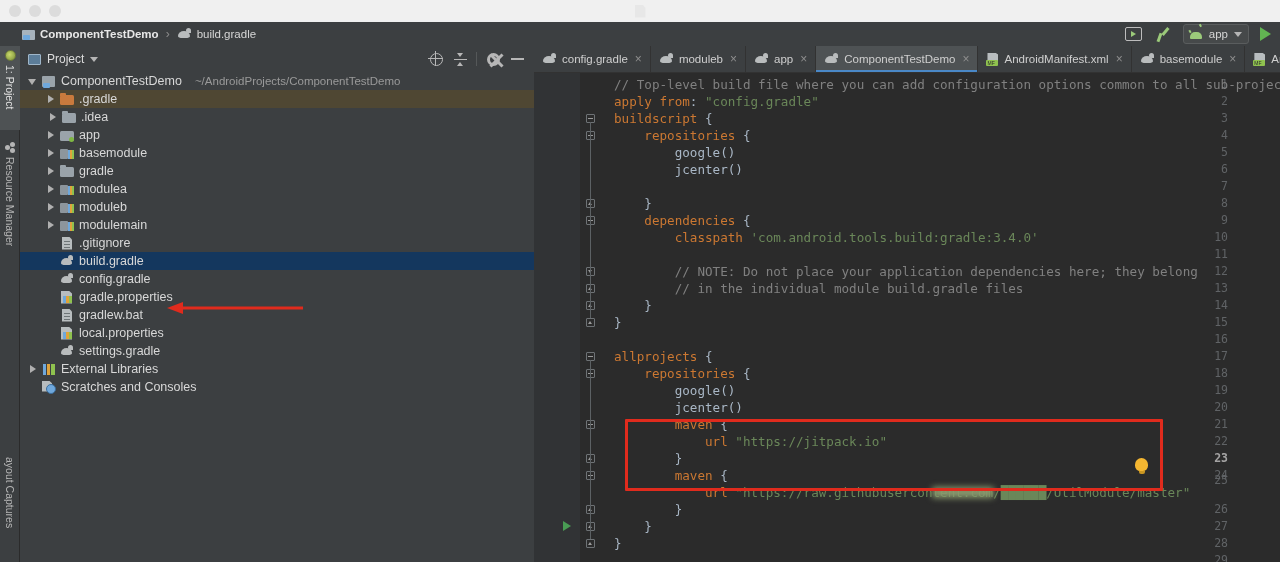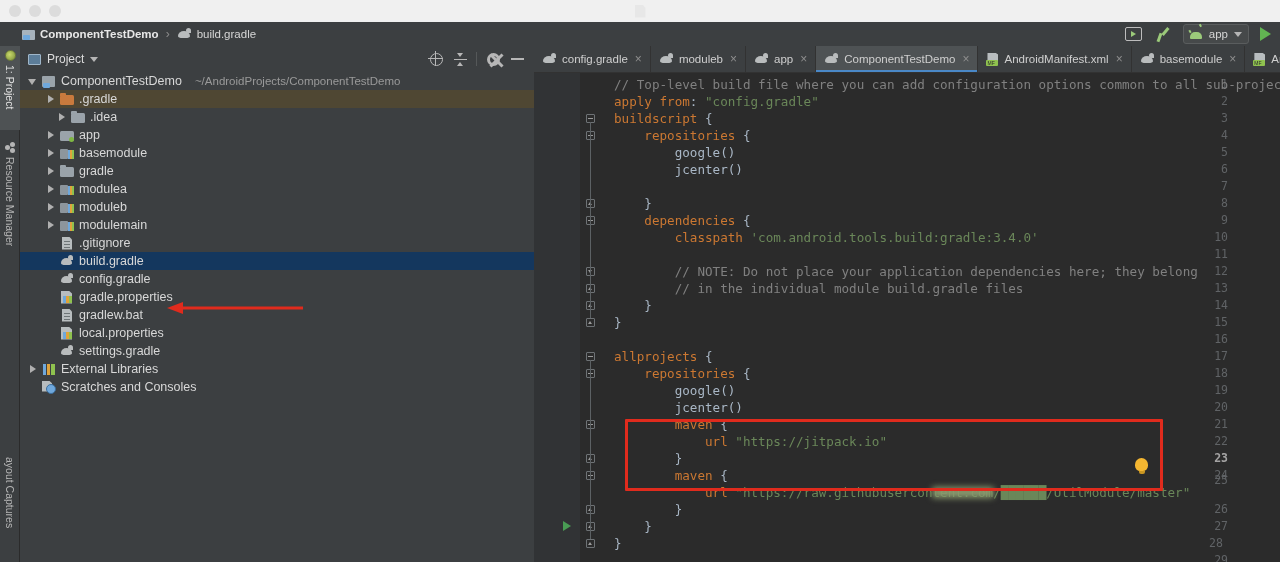--- a/index.html
+++ b/index.html
@@ -391,21 +391,21 @@
         <span class="t-arrow down"></span>
         <span class="ic ic-mod-blue"></span>
         <span class="t-label">ComponentTestDemo</span>
         <span class="t-path">~/AndroidProjects/ComponentTestDemo</span>
       </div>
       <div class="trow excluded" style="padding-left: 26px;">
         <span class="t-arrow right"></span>
         <span class="ic ic-folder ic-folder-orange"></span>
         <span class="t-label">.gradle</span>
       </div>
-      <div class="trow" style="padding-left: 37px;">
+      <div class="trow" style="padding-left: 28px;">
         <span class="t-arrow right"></span>
         <span class="ic ic-folder"></span>
         <span class="t-label">.idea</span>
       </div>
       <div class="trow" style="padding-left: 26px;">
         <span class="t-arrow right"></span>
         <span class="ic ic-folder-src"></span>
         <span class="t-label">app</span>
       </div>
       <div class="trow" style="padding-left: 26px;">
@@ -551,21 +551,21 @@
         <div class="lnum" style="top: 292px;">18</div>
         <div class="lnum" style="top: 309px;">19</div>
         <div class="lnum" style="top: 326px;">20</div>
         <div class="lnum" style="top: 343px;">21</div>
         <div class="lnum" style="top: 360px;">22</div>
         <div class="lnum cur" style="top: 377px;">23</div>
         <div class="lnum" style="top: 394px; text-align: right;">24</div>
         <div class="lnum" style="top: 399px;">25</div>
         <div class="lnum" style="top: 428px;">26</div>
         <div class="lnum" style="top: 445px;">27</div>
-        <div class="lnum" style="top: 462px; text-align: center;">28</div>
+        <div class="lnum" style="top: 462px;">28</div>
         <div class="lnum" style="top: 479px;">29</div>
       </div>
     <div id="folds">
         <div class="fold minus" style="top: 41px;">
           <span class="sq"></span>
           <span class="mark"></span>
         </div>
         <div class="fold minus" style="top: 58px;">
           <span class="sq"></span>
           <span class="mark"></span>

